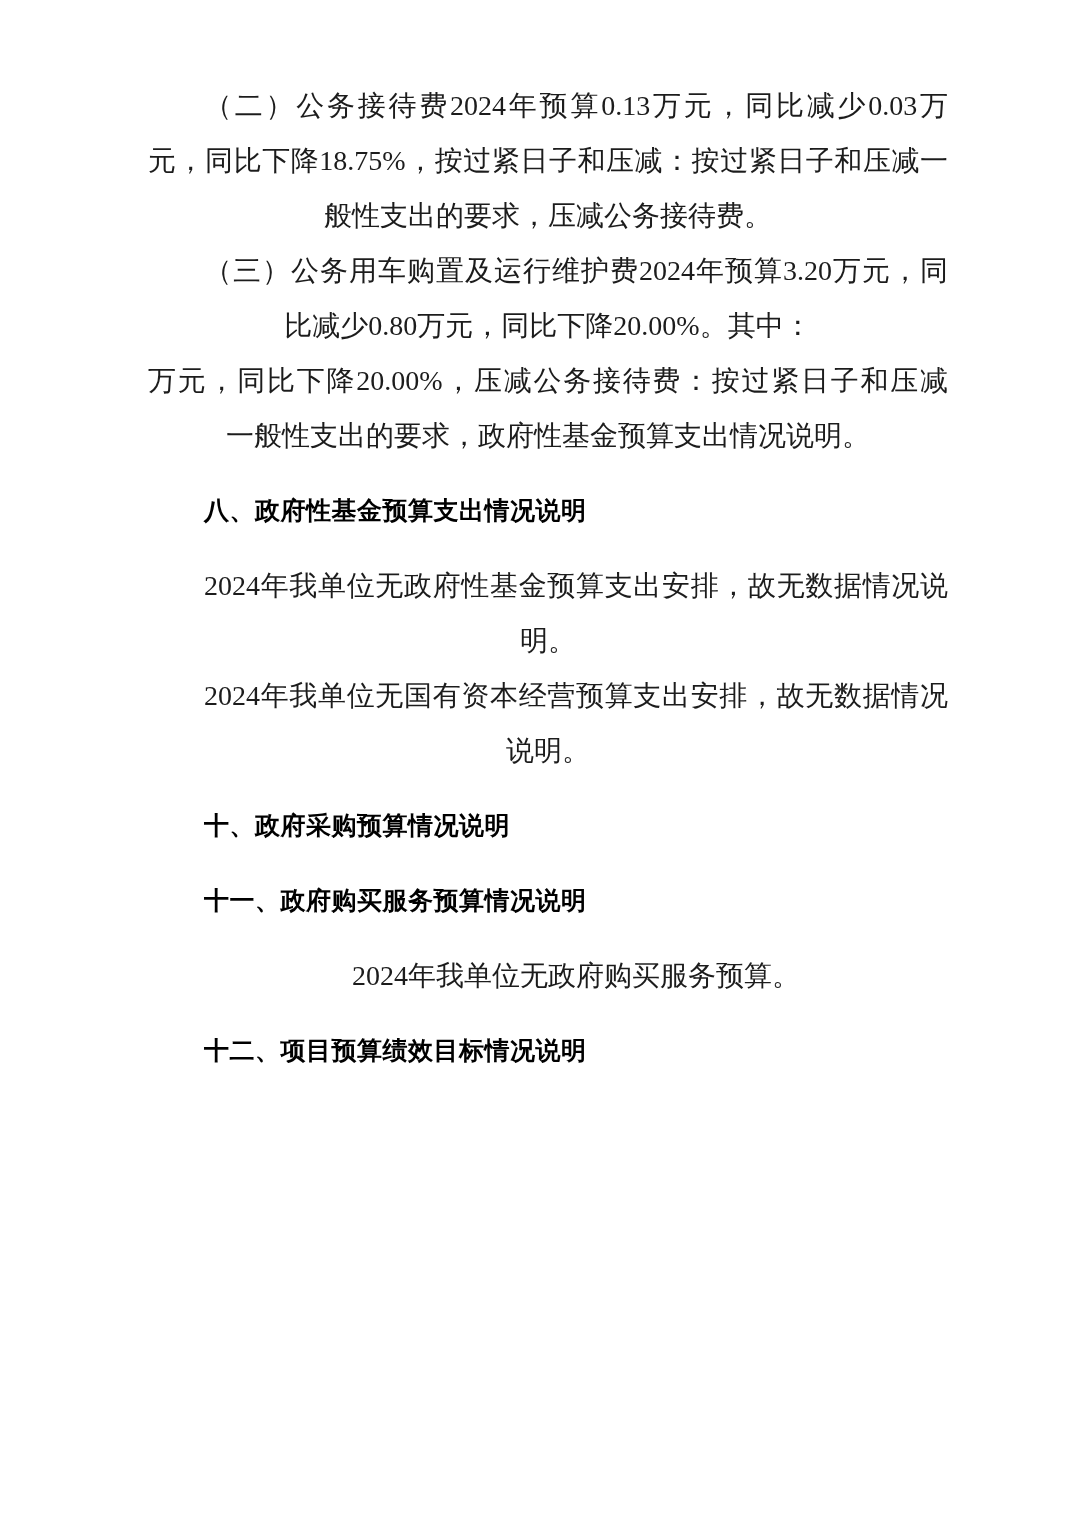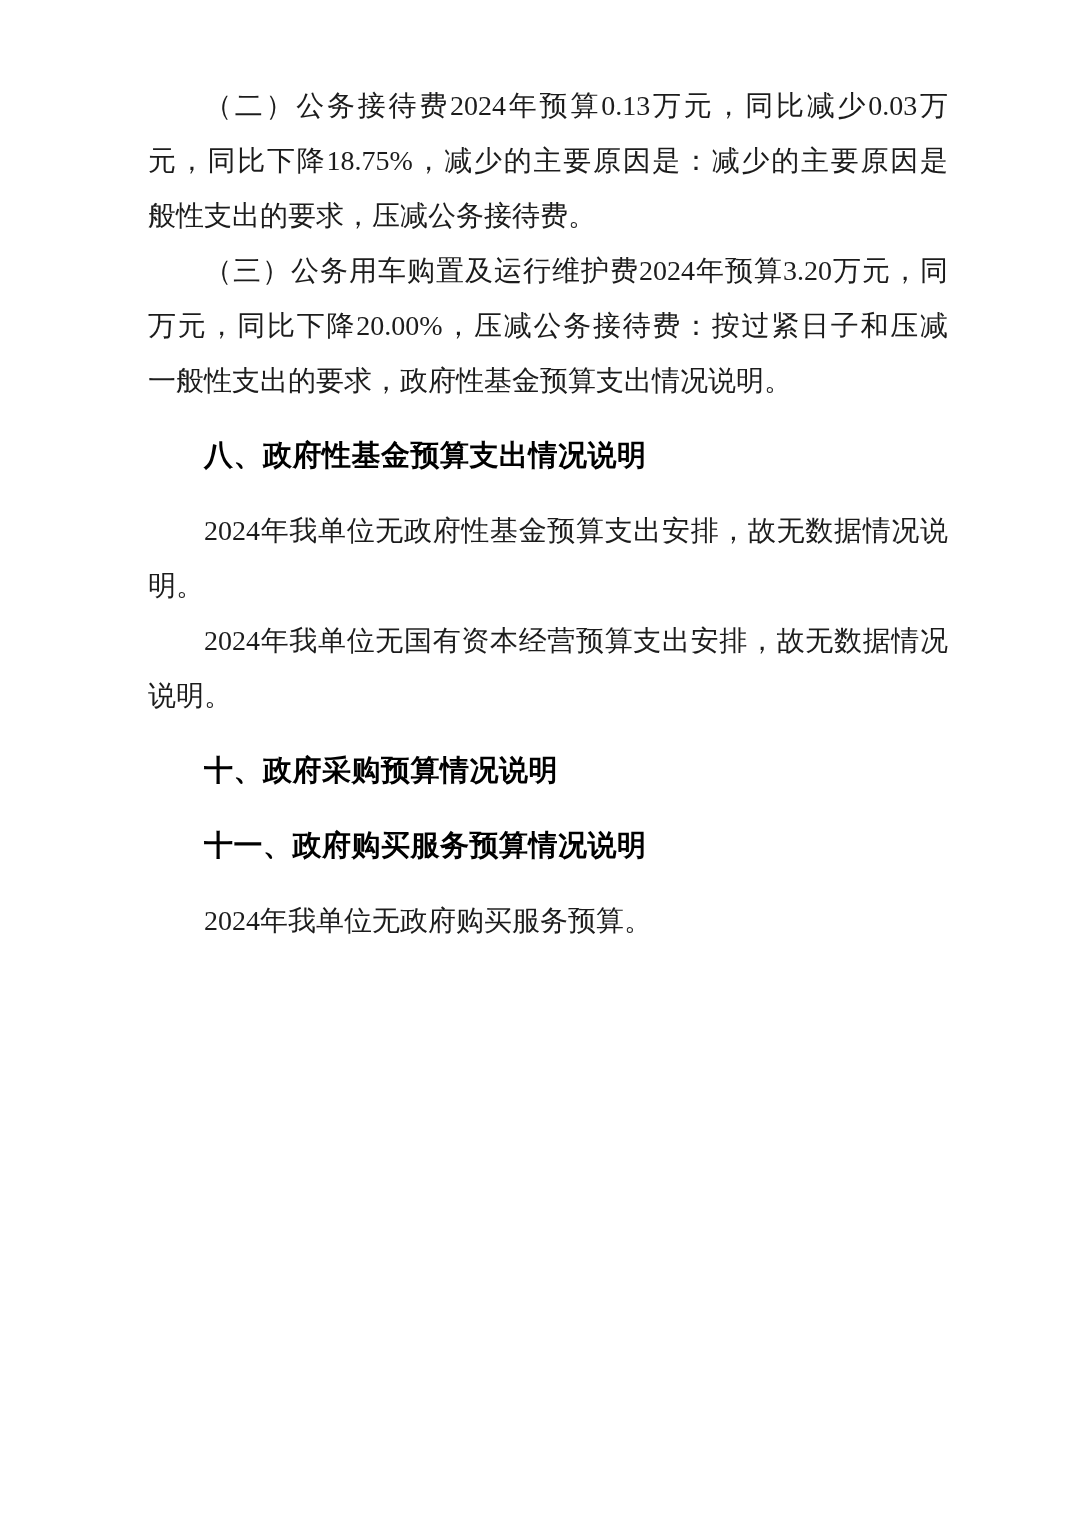--- a/index.html
+++ b/index.html
@@ -28,27 +28,27 @@
     height: 55px;
     line-height: 55px;
     margin: 0;
   }
   
   .j {
     text-align: justify;
     text-align-last: justify;
     text-justify: inter-character;
   }
-  .last { text-align: left; }
+  .last { text-align: center; }
   .indent { text-indent: 56px; }
   .heading {
     font-family: "Liberation Sans", "DejaVu Sans", sans-serif;
     font-weight: 700;
     color: #000000;
-    font-size: 29px;
+    font-size: 25px;
     height: 55px;
     line-height: 55px;
     margin: 20px 0;
     text-indent: 56px;
     letter-spacing: 0.5px;
   }
   .footer {
     position: absolute;
     left: 0;
     right: 0;
@@ -61,26 +61,27 @@
   }
 </style>
 </head>
 <body>
 
 <div class="page">
   <div class="doc">
 
     <div class="para">
       <p class="line j indent">（二）公务接待费2024年预算0.13万元，同比减少0.03万</p>
-      <p class="line j">元，同比下降18.75%，减少的主要原因是：减少的主要原因是</p>
+      <p class="line j">元，同比下降18.75%，按过紧日子和压减：按过紧日子和压减一</p>
       <p class="line last">般性支出的要求，压减公务接待费。</p>
     </div>
 
     <div class="para">
       <p class="line j indent">（三）公务用车购置及运行维护费2024年预算3.20万元，同</p>
+      <p class="line last">比减少0.80万元，同比下降20.00%。其中：</p>
     </div>
 
 
     <div class="para">
       <p class="line j">万元，同比下降20.00%，压减公务接待费：按过紧日子和压减</p>
       <p class="line last">一般性支出的要求，政府性基金预算支出情况说明。</p>
     </div>
 
     <h2 class="heading">八、政府性基金预算支出情况说明</h2>
 
@@ -97,17 +98,18 @@
 
     <h2 class="heading">十、政府采购预算情况说明</h2>
 
 
     <h2 class="heading">十一、政府购买服务预算情况说明</h2>
 
     <div class="para">
       <p class="line last indent">2024年我单位无政府购买服务预算。</p>
     </div>
 
+    <h2 class="heading">十二、项目预算绩效目标情况说明</h2>
 
   </div>
 
   <div class="footer">- 6 -</div>
 </div>
 
 </body></html>

